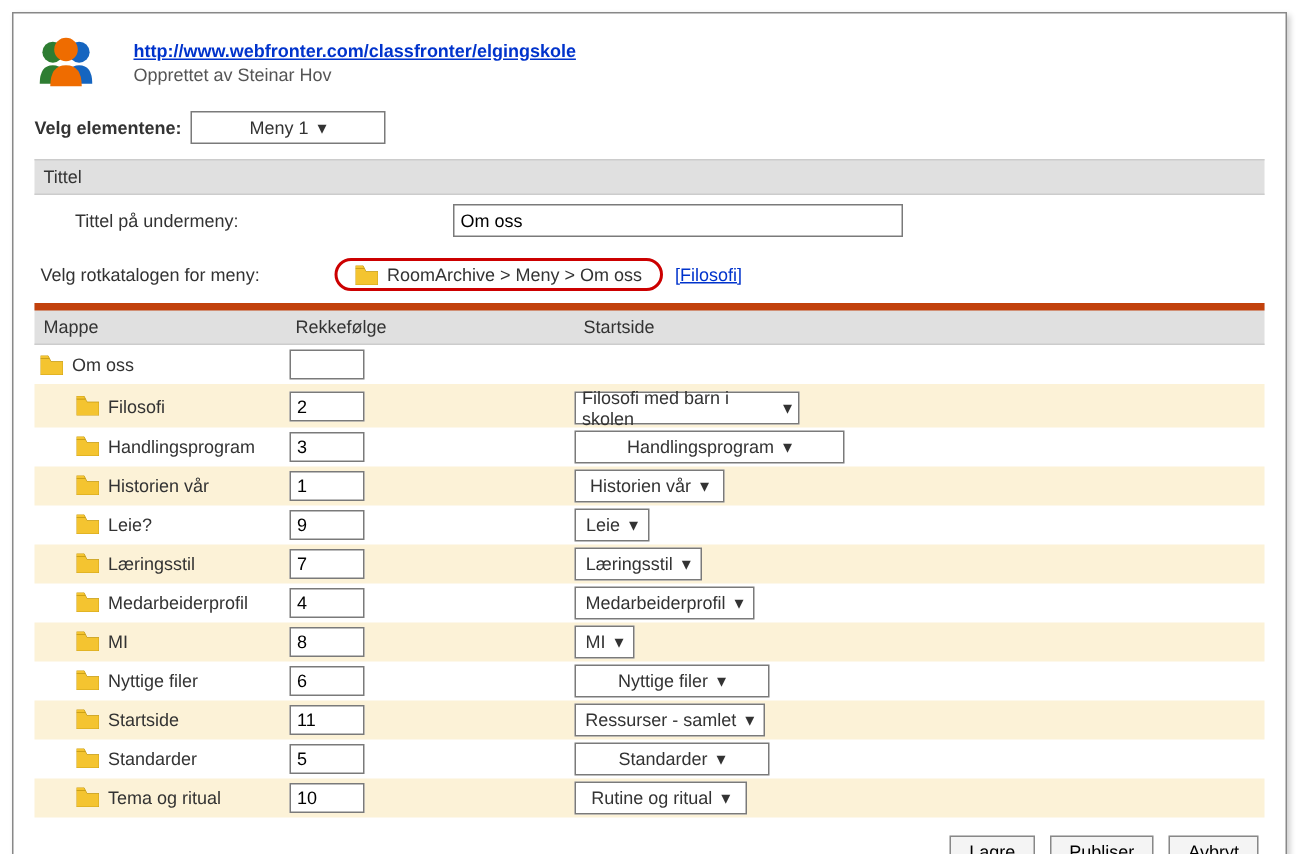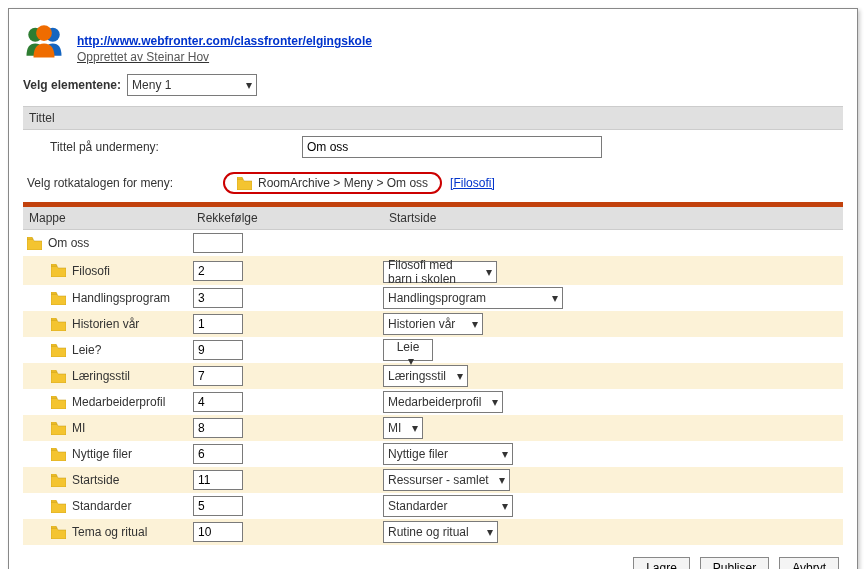--- a/index.html
+++ b/index.html
@@ -1,24 +1,24 @@
 <!DOCTYPE html>
 <html><head>
   <meta charset="utf-8">
   <style>
     * { box-sizing: border-box; }
     body { margin: 0; padding: 8px; font-family: Arial, sans-serif; font-size: 12px; background: #fff; color: #333; }
     .container { width: 850px; border: 1px solid #888; padding: 10px 14px; background: #fff; box-shadow: 2px 2px 4px rgba(0,0,0,0.2); }
-    .header { display: flex; align-items: flex-end; gap: 12px; margin-bottom: 10px; text-decoration: underline; }
+    .header { display: flex; align-items: center; gap: 24px; margin-bottom: 10px; }
     .group-icon-svg { width: 42px; height: 42px; }
     .header-text .link a { color: #0033cc; text-decoration: underline; font-weight: bold; }
     .header-text .created { color: #555; margin-top: 2px; }
     .select-row { display:flex; align-items:center; gap:6px; margin-bottom: 10px; }
     .select-row label { font-weight: bold; }
-    .dropdown { display:inline-flex; align-items:center; justify-content: space-between; border:1px solid #7a7a7a; background:#fff; height:22px; padding:0 4px; cursor:pointer; font-size:12px; }
+    .dropdown { display:inline-flex; align-items:center; justify-content: center; border:1px solid #7a7a7a; background:#fff; height:22px; padding:0 4px; cursor:pointer; font-size:12px; }
     .dropdown .arrow { color:#333; font-size:12px; margin-left:6px; }
     .grid-head { display:flex; background: #e0e0e0; border-top:1px solid #ccc; border-bottom:1px solid #ccc; }
     .grid-head .col { padding:4px 6px; font-size:12px; }
     .col.title { width: 256px; }
     .col.verdi { flex:1; }
     .tittel-row { display:flex; align-items:center; padding:6px 0;margin-left:23px; }
     .tittel-row .label { width: 256px; padding-left:4px; }
     .textbox { border:1px solid #7a7a7a; height:22px; padding:0 4px; font-size:12px; }
     .root-row { display:flex; align-items:center; padding:8px 0; }
     .root-row .label { width: 200px; padding-left:4px; }
@@ -27,21 +27,21 @@
     .nullstill { color:#0033cc; text-decoration:underline; cursor:pointer; }
     .cat-head { display:flex; background: #e0e0e0; border-top:5px solid #c2410c; border-bottom:1px solid #ccc; }
     .cat-head .c1 { width:170px; padding:4px 6px; }
     .cat-head .c2 { width:190px; padding:4px 4px; }
     .cat-head .c3 { flex:1; padding:4px 6px; }
     .top-folder { display:flex; align-items:center; padding:3px 0; }
     .top-folder .fname { display:flex; align-items:center; gap:6px; padding-left: 4px; width: 170px; }
     .top-folder .order-input { border:1px solid #7a7a7a; width:50px; height:20px; padding:0 4px; font-size:12px; }
     .rows .row { display:flex; align-items:center; padding:2px 0; min-height:26px; }
     .rows .row.alt { background: #fcf2d7; }
-    .rows .c1 { width:170px; display:flex; align-items:center; gap:6px; padding-left:22px; }
+    .rows .c1 { width:170px; display:flex; align-items:flex-start; gap:6px; padding-left:22px; }
     .rows .c1 .tree { color:#999; }
     .rows .c2 { width:190px; }
     .rows .c2 input { border:1px solid #7a7a7a; width:50px; height:20px; padding:0 4px; font-size:12px; }
     .rows .c3 { flex:1; }
     .footer { display:flex; justify-content:flex-end; gap:10px; padding:12px 4px 4px; }
     .btn { border:1px solid #888; background:#f4f4f4; padding:3px 12px; cursor:pointer; font-size:12px; }
   </style>
 </head>
 <body>
 
@@ -117,21 +117,21 @@
       <div class="row alt">
         <div class="c1">
           <span class="tree"></span>
           <span class="folder-icon"><svg width="15" height="13" viewBox="0 0 15 13">
               <path d="M0 2 L6 2 L7 4 L15 4 L15 13 L0 13 Z" fill="#f4c430" stroke="#c49a10" stroke-width="0.5"></path>
               <path d="M0 2 L0 0 L5 0 L6 2 Z" fill="#f4c430" stroke="#c49a10" stroke-width="0.5"></path>
             </svg></span>
           <span>Filosofi</span>
         </div>
         <div class="c2"><input type="text" value="2" style=""></div>
-        <div class="c3"><span class="dropdown" style="width: 114px;">
+        <div class="c3"><span class="dropdown" style="width: 150px;">
             <span>Filosofi med barn i skolen</span>
             <span class="arrow">▾</span>
           </span></div>
       </div>
       <div class="row">
         <div class="c1">
           <span class="tree"></span>
           <span class="folder-icon"><svg width="15" height="13" viewBox="0 0 15 13">
               <path d="M0 2 L6 2 L7 4 L15 4 L15 13 L0 13 Z" fill="#f4c430" stroke="#c49a10" stroke-width="0.5"></path>
               <path d="M0 2 L0 0 L5 0 L6 2 Z" fill="#f4c430" stroke="#c49a10" stroke-width="0.5"></path>
@@ -162,21 +162,21 @@
       <div class="row">
         <div class="c1">
           <span class="tree"></span>
           <span class="folder-icon"><svg width="15" height="13" viewBox="0 0 15 13">
               <path d="M0 2 L6 2 L7 4 L15 4 L15 13 L0 13 Z" fill="#f4c430" stroke="#c49a10" stroke-width="0.5"></path>
               <path d="M0 2 L0 0 L5 0 L6 2 Z" fill="#f4c430" stroke="#c49a10" stroke-width="0.5"></path>
             </svg></span>
           <span>Leie?</span>
         </div>
         <div class="c2"><input type="text" value="9" style=""></div>
-        <div class="c3"><span class="dropdown" style="width: 50px; flex-direction: column;">
+        <div class="c3"><span class="dropdown" style="width: 50px;">
             <span>Leie</span>
             <span class="arrow">▾</span>
           </span></div>
       </div>
       <div class="row alt">
         <div class="c1">
           <span class="tree"></span>
           <span class="folder-icon"><svg width="15" height="13" viewBox="0 0 15 13">
               <path d="M0 2 L6 2 L7 4 L15 4 L15 13 L0 13 Z" fill="#f4c430" stroke="#c49a10" stroke-width="0.5"></path>
               <path d="M0 2 L0 0 L5 0 L6 2 Z" fill="#f4c430" stroke="#c49a10" stroke-width="0.5"></path>

